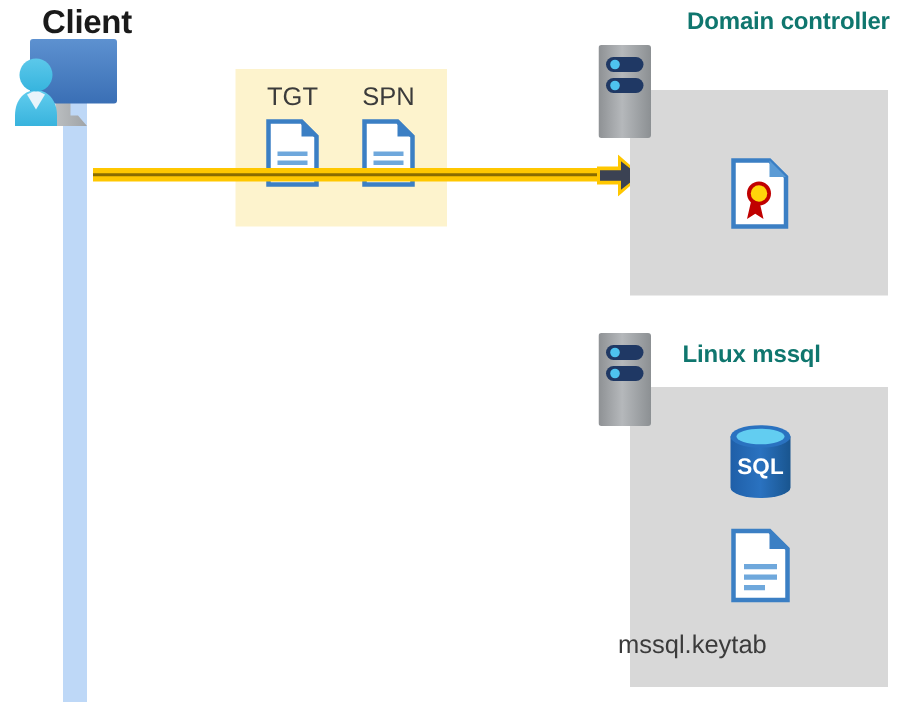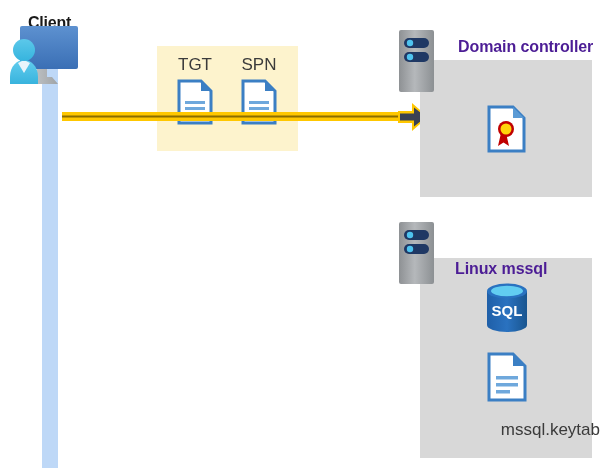--- a/index.html
+++ b/index.html
@@ -29,22 +29,22 @@
     top: 60px;
     width: 16px;
     height: 408px;
     background: #bed8f7;
   }
 
   
   .client-label {
     position: absolute;
     left: 28px;
-    top: 14px;
-    font-size: 16px;
+    top: 2px;
+    font-size: 22px;
     font-weight: bold;
     color: #1a1a1a;
     letter-spacing: -0.2px;
     white-space: nowrap;
   }
 
   
   .client-icon {
     position: absolute;
     left: 5px;
@@ -112,41 +112,40 @@
     width: 35px;
     height: 62px;
   }
   .rack-dc    { left: 399px; top: 30px; }
   .rack-linux { left: 399px; top: 222px; }
 
   .panel-title {
     position: absolute;
     font-size: 16px;
     font-weight: bold;
-    color: #4c1d95;
+    color: #0f766e;
     line-height: 21px;
     letter-spacing: -0.1px;
-    margin-top: 32px;
   }
   .title-dc    { left: 458px; top: 4px;  width: 140px; }
   .title-linux { left: 455px; top: 226px; width: 145px; }
 
   .panel-icon {
     position: absolute;
   }
   .icon-cert   { left: 487px; top: 105px; width: 39px; height: 48px; }
   .icon-sql    { left: 485px; top: 282px; width: 44px; height: 52px; }
   .icon-keytab { left: 487px; top: 352px; width: 40px; height: 50px; }
 
   .keytab-caption {
     position: absolute;
-    left: 428px;
+    left: 412px;
     top: 420px;
     width: 172px;
-    text-align: right;
+    text-align: left;
     font-size: 17px;
     color: #3b3b3b;
     white-space: nowrap;
   }
 </style>
 </head>
 <body>
 
 <div class="canvas">
 

